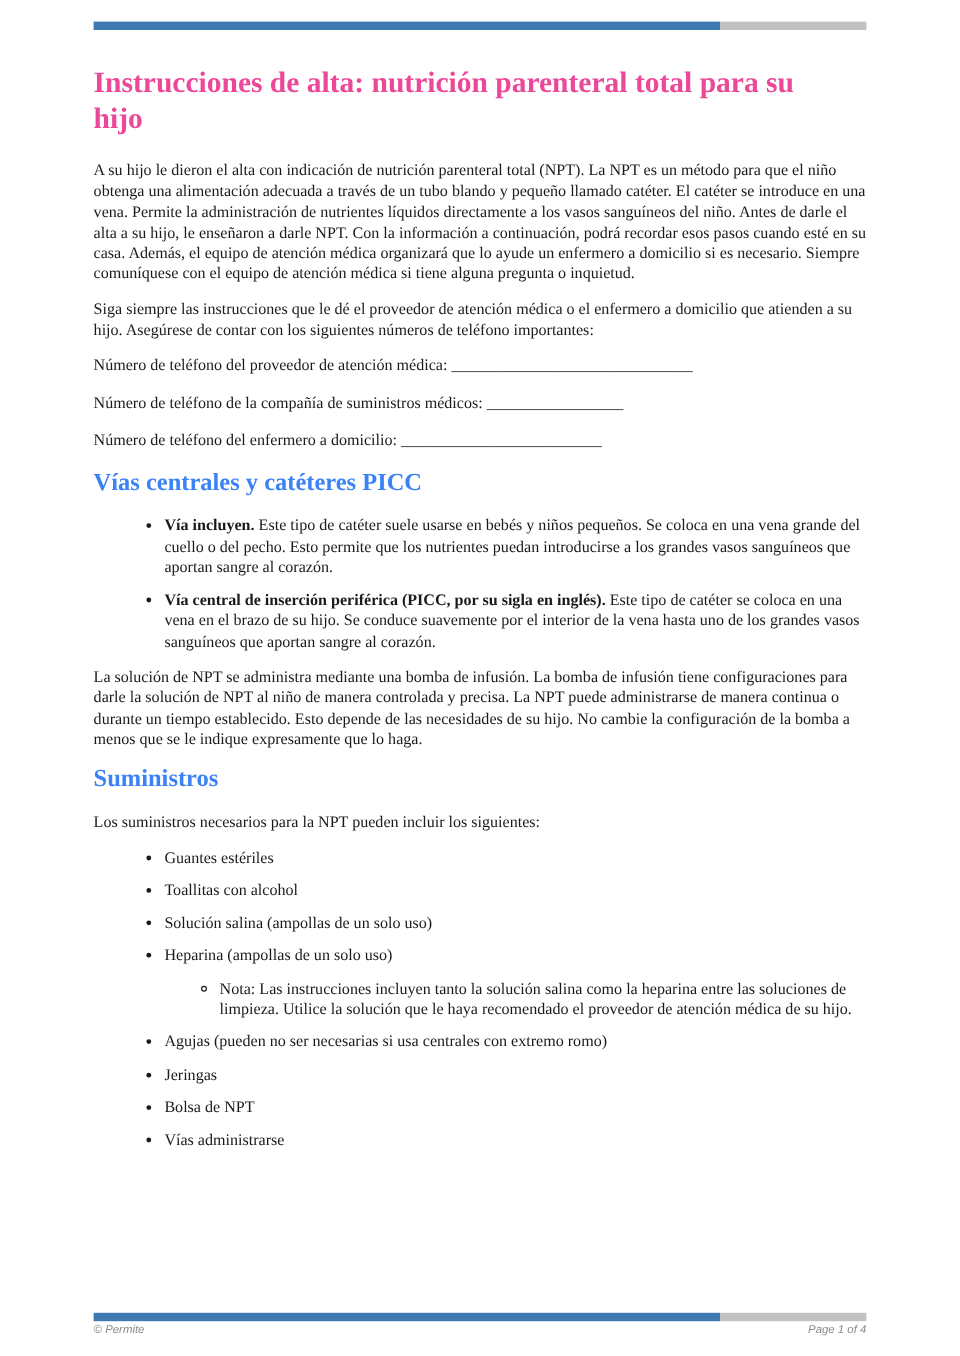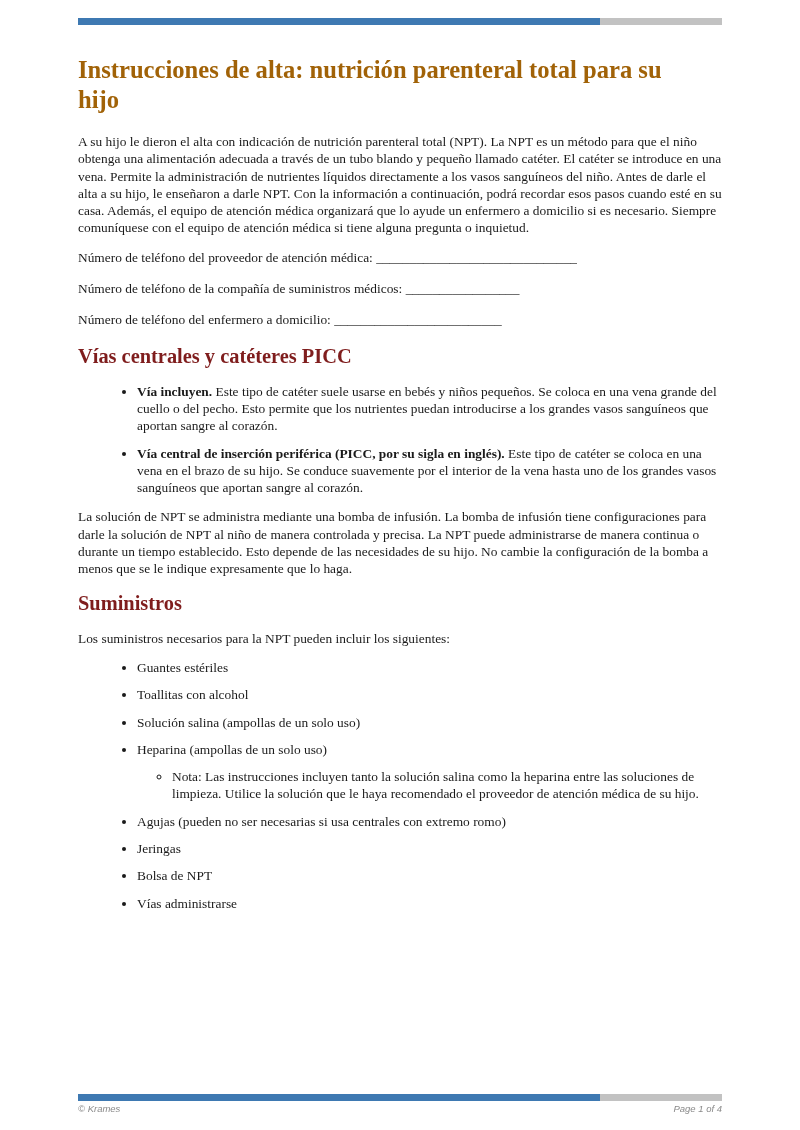--- a/index.html
+++ b/index.html
@@ -35,45 +35,45 @@
     width: 644px;
     font-size: 13.4px;
     line-height: 17.3px;
   }
   h1 {
     font-size: 24.6px;
     line-height: 30px;
     font-weight: bold;
     margin: 30px 0 18px 0;
     max-width: 600px;
-    color: #a16207;
+    color: #ec4899;
   }
   h2 {
     font-size: 20.4px;
     line-height: 26px;
     font-weight: bold;
     margin: 2px 0 14px 0;
-    color: #7f1d1d;
+    color: #3b82f6;
   }
   p { margin: 0 0 12px 0; }
   .phone-line { margin: 0 0 14px 0; white-space: nowrap; }
   .phone-blank { letter-spacing: 0; }
 
   ul.main-list {
     margin: 0 0 12px 0;
     padding-left: 59px;
     list-style: disc outside;
   }
   ul.main-list > li { margin-bottom: 10px; }
   ul.note-list {
     margin: 10px 0 0 0;
     padding-left: 35px;
     list-style: circle outside;
   }
-  ul.note-list > li { margin-bottom: 0; }
+  ul.note-list > li { margin-bottom: 0; margin-left: 11px; }
   b.lead { font-weight: bold; }
 
   
   .footer {
     position: absolute;
     top: 1094px;
     left: 78px;
     width: 644px;
   }
   .footer .rule-seg { height: 7px; display: flex; }
@@ -94,20 +94,21 @@
   <div class="rule-blue"></div>
   <div class="rule-gray"></div>
 </div>
 
 <main class="content">
 
   <h1>Instrucciones de alta: nutrición parenteral total para su hijo</h1>
 
   <p>A su hijo le dieron el alta con indicación de nutrición parenteral total (NPT). La NPT es un método para que el niño obtenga una alimentación adecuada a través de un tubo blando y pequeño llamado catéter. El catéter se introduce en una vena. Permite la administración de nutrientes líquidos directamente a los vasos sanguíneos del niño. Antes de darle el alta a su hijo, le enseñaron a darle NPT. Con la información a continuación, podrá recordar esos pasos cuando esté en su casa. Además, el equipo de atención médica organizará que lo ayude un enfermero a domicilio si es necesario. Siempre comuníquese con el equipo de atención médica si tiene alguna pregunta o inquietud.</p>
 
+  <p>Siga siempre las instrucciones que le dé el proveedor de atención médica o el enfermero a domicilio que atienden a su hijo. Asegúrese de contar con los siguientes números de teléfono importantes:</p>
 
   <p class="phone-line"><span>Número de teléfono del proveedor de atención médica: </span><span class="phone-blank">______________________________</span></p>
 
   <p class="phone-line"><span>Número de teléfono de la compañía de suministros médicos: </span><span class="phone-blank">_________________</span></p>
 
   <p class="phone-line"><span>Número de teléfono del enfermero a domicilio: </span><span class="phone-blank">_________________________</span></p>
 
   <h2>Vías centrales y catéteres PICC</h2>
 
 
@@ -139,16 +140,16 @@
   </ul>
 
 </main>
 
 <div class="footer">
   <div class="rule-seg">
     <div class="rule-blue"></div>
     <div class="rule-gray"></div>
   </div>
   <div class="footer-meta">
-    <span>© Krames</span>
+    <span>© Permite</span>
     <span>Page 1 of 4</span>
   </div>
 </div>
 
 </body></html>

